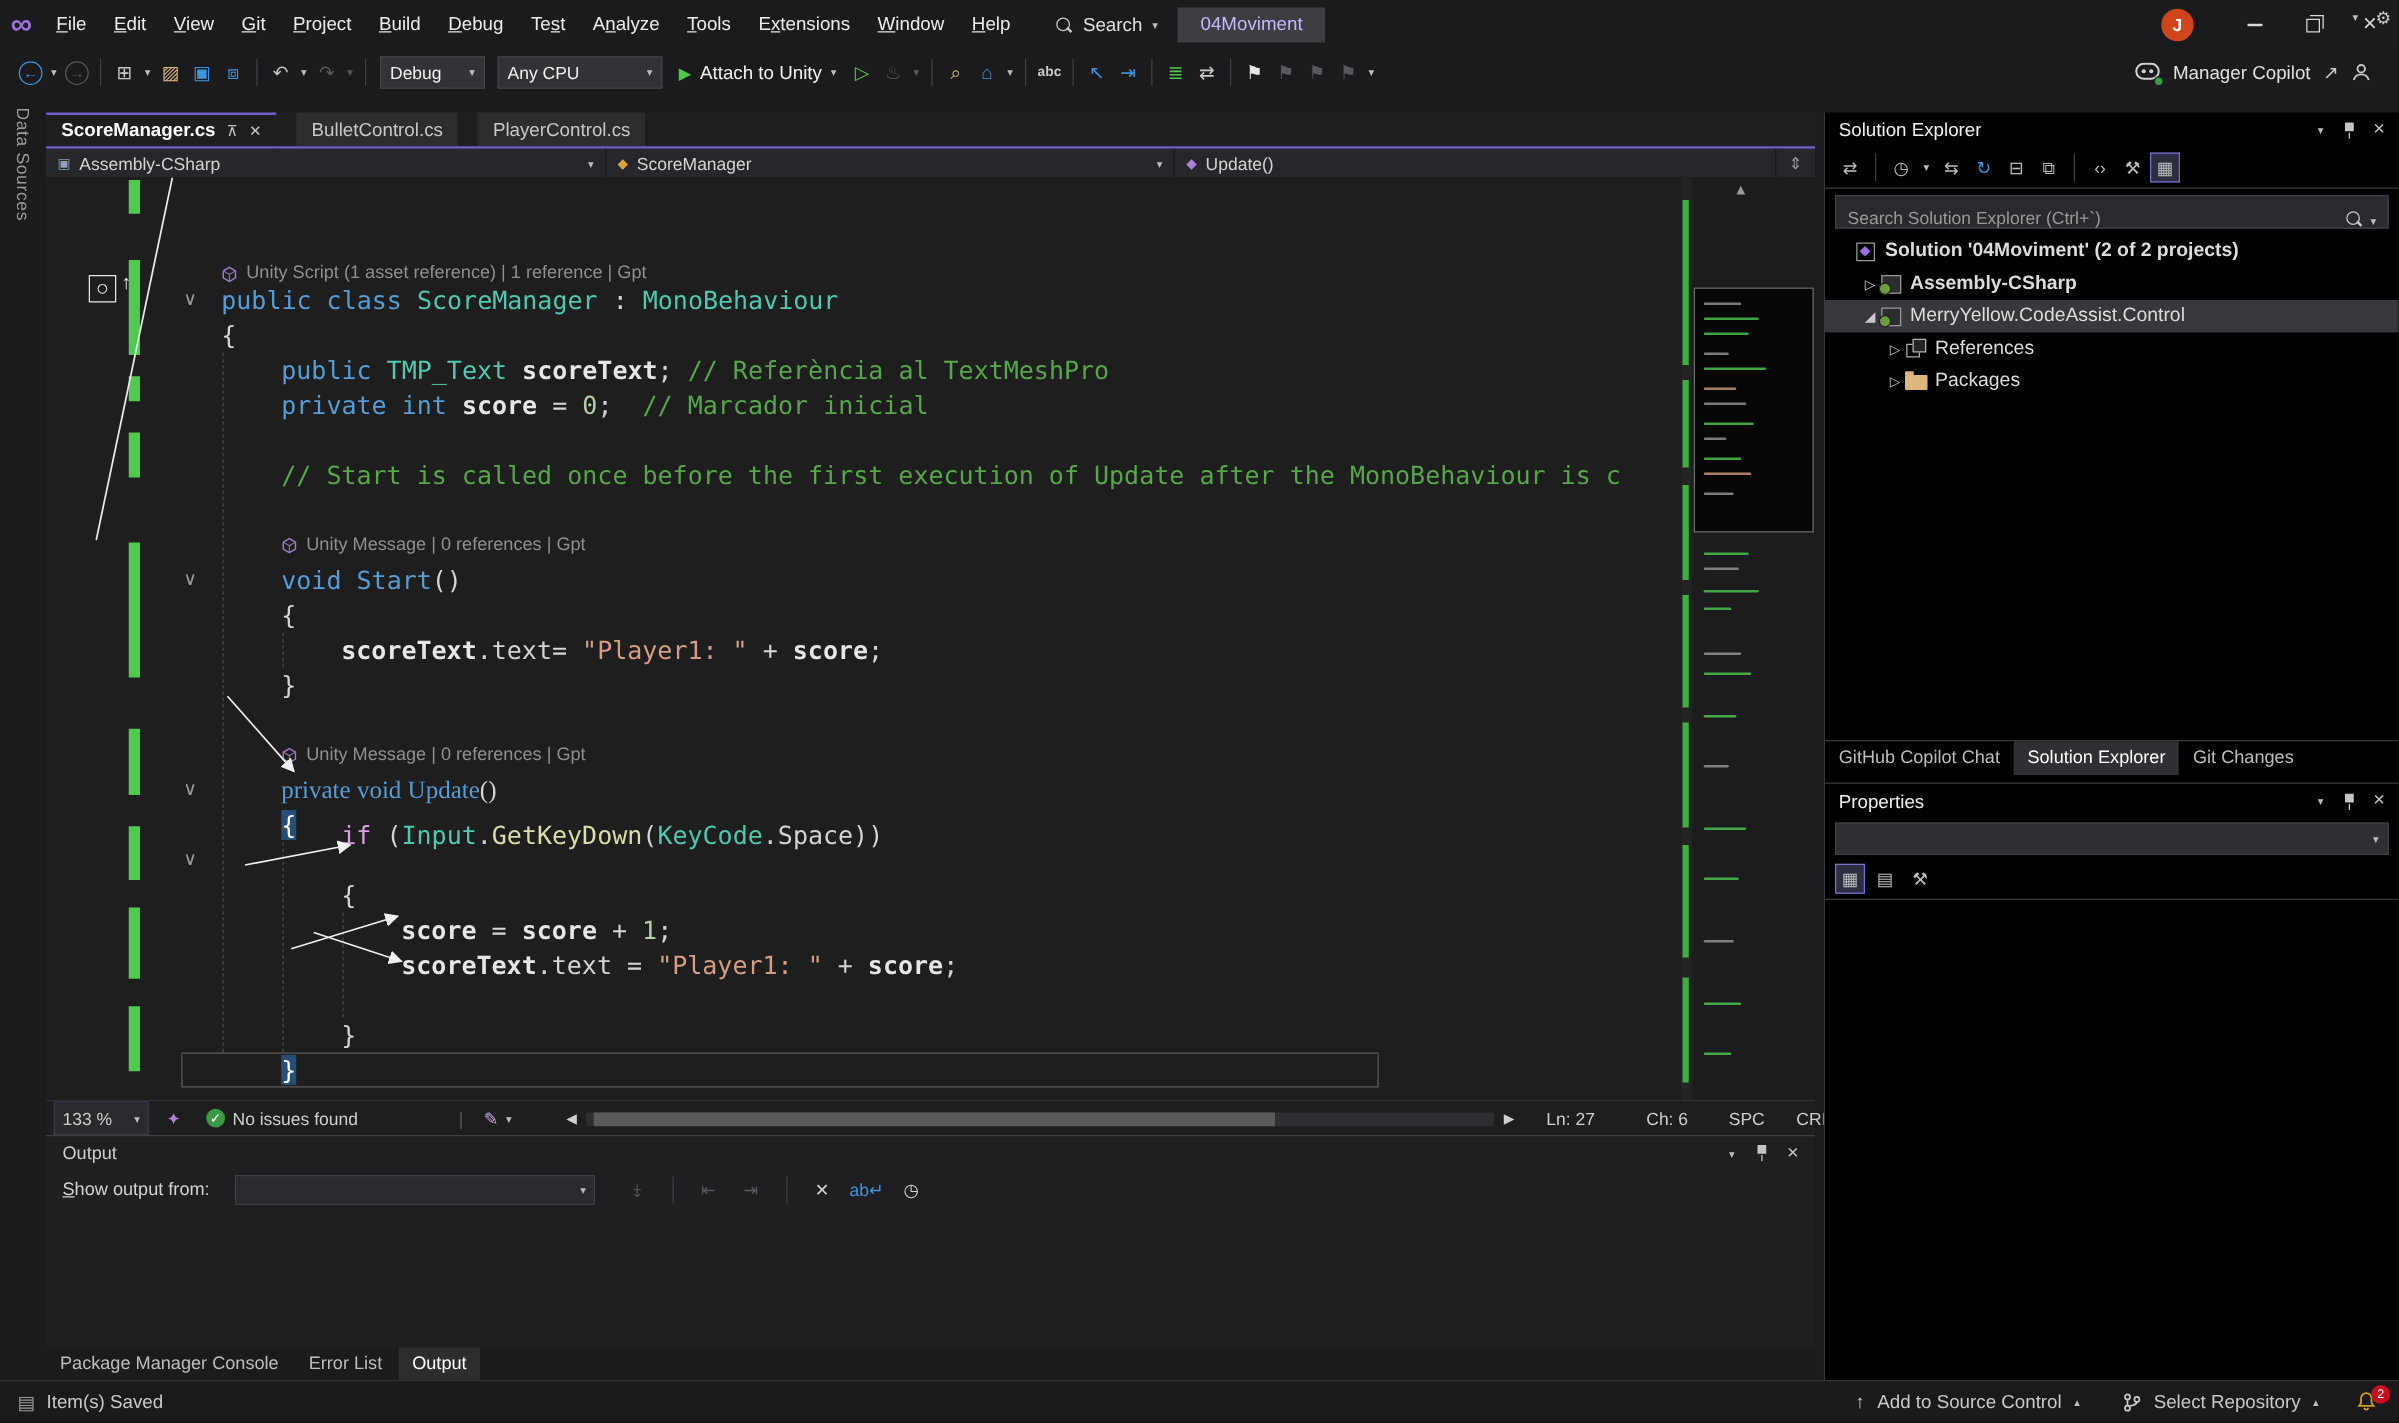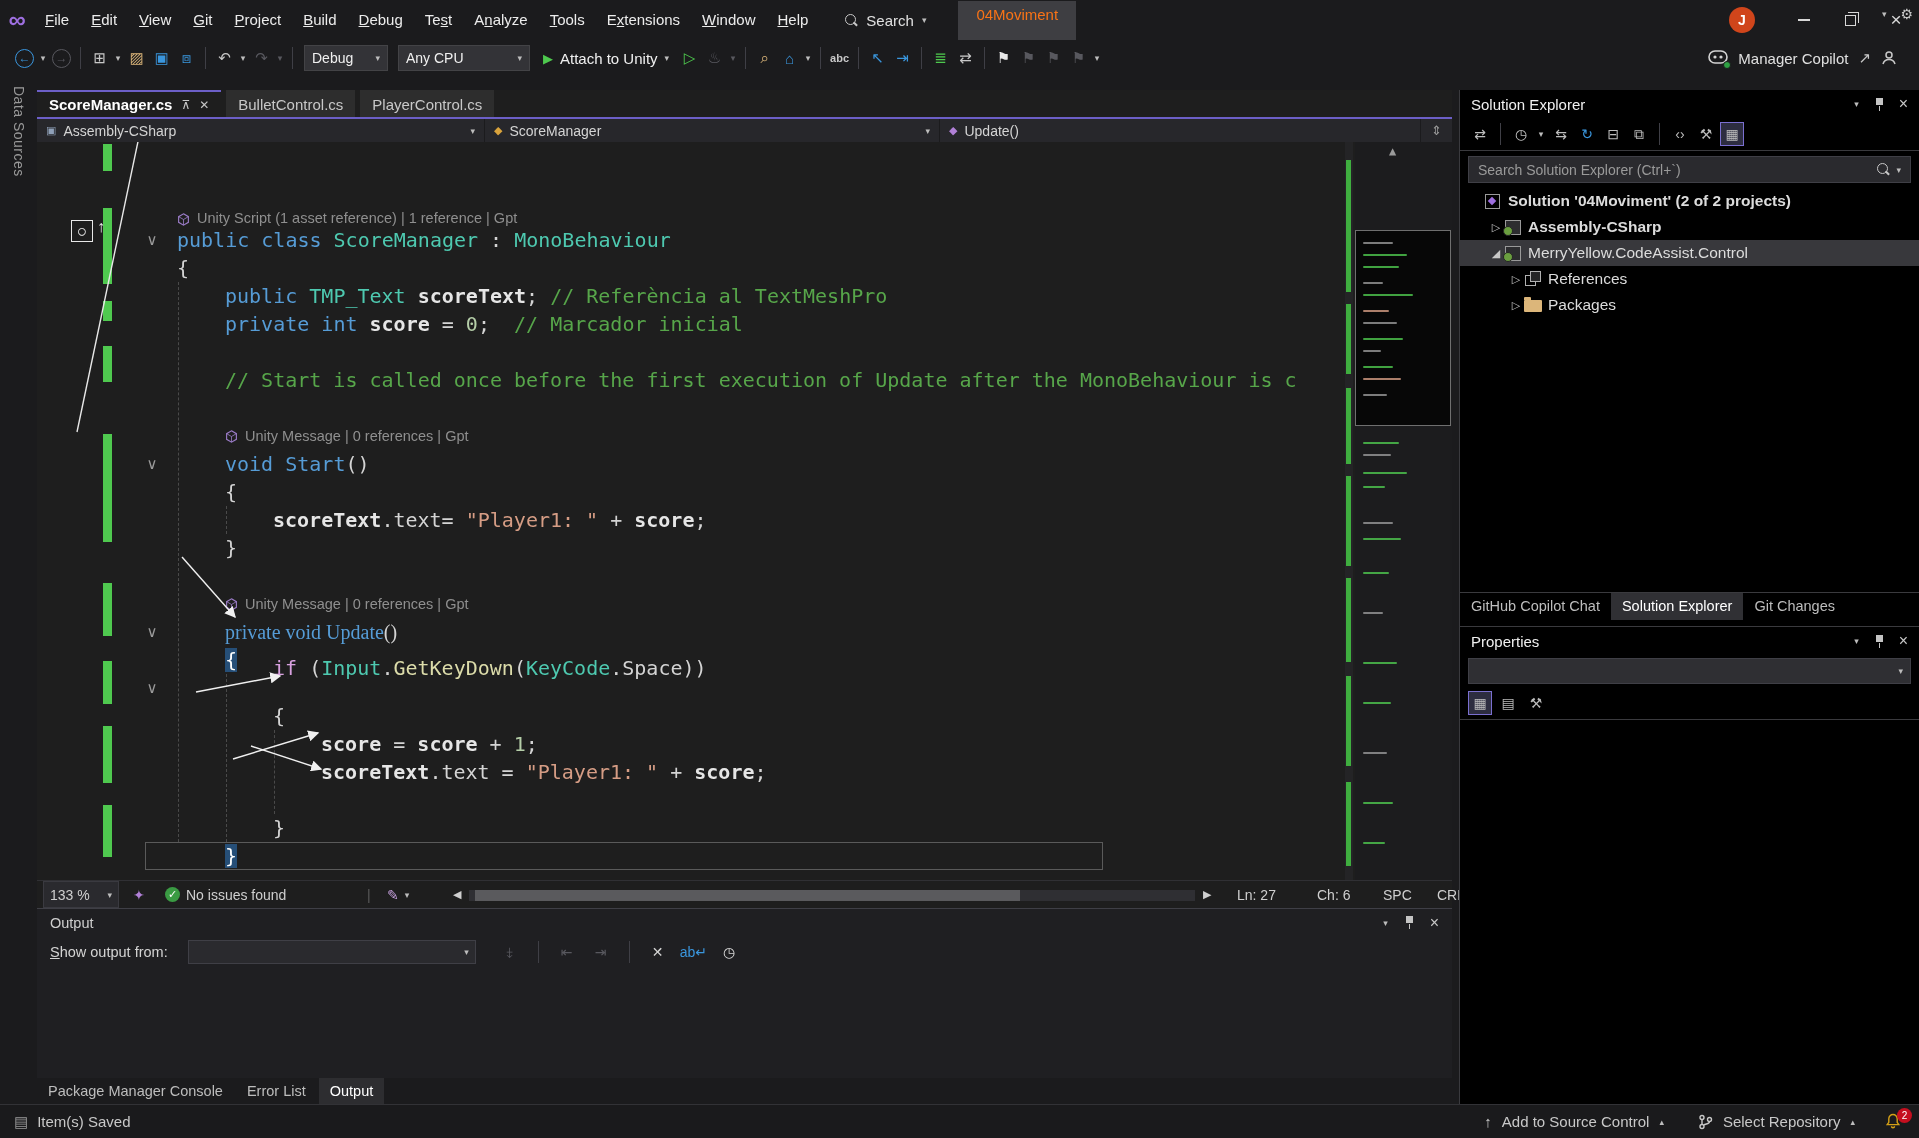--- a/index.html
+++ b/index.html
@@ -10,21 +10,21 @@
 
 .titlebar{position:absolute;top:0;left:0;right:0;height:40px;display:flex;align-items:center;background:#1b1b1d}
 .vslogo{width:34px;text-align:center;font-size:24px;font-style:italic;color:#9e6fe0;font-weight:bold;line-height:40px}
 .menus{display:flex;align-items:center}
 .menu-item{padding:0 11px;font-size:15px;color:#ececec;height:28px;line-height:28px;cursor:default}
 .tb-search{display:flex;align-items:center;gap:8px;margin-left:26px;font-size:15px;color:#e0e0e0}
 .mag{position:relative;width:13px;height:13px;display:inline-block}
 .mag::before{content:"";position:absolute;left:0;top:0;width:9px;height:9px;border:1.6px solid #c8c8c8;border-radius:50%}
 .mag::after{content:"";position:absolute;left:8px;top:9px;width:5px;height:1.6px;background:#c8c8c8;transform:rotate(45deg)}
 .caret{font-size:9px;color:#bdbdbd}
-.win-title{margin-left:32px;background:#3e3e42;color:#f97316;font-size:15px;height:39px;line-height:28px;padding:0 18px}
+.win-title{margin-left:16px;background:#3e3e42;color:#c4b5fd;font-size:15px;height:28px;line-height:28px;padding:0 18px}
 .tb-right{margin-left:auto;display:flex;align-items:center;height:40px}
 .avatar{width:26px;height:26px;border-radius:50%;color:#fff;font-size:14px;font-weight:bold;
         display:flex;align-items:center;justify-content:center;margin-right:26px}
 .winbtn{width:46px;height:40px;display:flex;align-items:center;justify-content:center;color:#d8d8d8;font-size:15px}
 .minbar{width:12px;height:1.6px;background:#d8d8d8}
 .restore{width:11px;height:11px;border:1.4px solid #d8d8d8;position:relative}
 .restore::before{content:"";position:absolute;left:2px;top:-4px;width:10px;height:10px;border:1.4px solid #d8d8d8;border-left:none;border-bottom:none}
 
 
 .toolbar{position:absolute;top:40px;left:0;right:0;height:36px;display:flex;align-items:center;padding-left:12px;gap:1px}
@@ -41,21 +41,21 @@
 .cop-ic{position:relative;width:20px;height:16px}
 .statusdot{position:absolute;right:-3px;bottom:-3px;width:8px;height:8px;border-radius:50%;background:#2ea043;border:1.5px solid #1b1b1d}
 
 
 .leftstrip{position:absolute;top:76px;left:0;width:37px;bottom:34px}
 .leftstrip span{writing-mode:vertical-rl;display:block;margin:10px auto 0;font-size:14px;color:#9a9a9a;letter-spacing:.5px}
 
 
 .tabstrip{position:absolute;top:90px;left:37px;width:1415px;height:27px;display:flex;background:#1e1e1e}
 .tab{background:#2d2d2d;color:#c8c8c8;font-size:15px;display:flex;align-items:center;gap:9px;
-     padding:0 12px;margin-right:5px;border-top:2px solid transparent;cursor:default}
+     padding:0 12px;margin-right:16px;border-top:2px solid transparent;cursor:default}
 .tab.active{background:#1e1e1e;color:#fff;font-weight:bold;border-top-color:#6c5fc7}
 .tab .ticon{font-size:12px;font-weight:normal;color:#c8c8c8}
 .tabstrip-right{position:absolute;right:6px;top:0;height:27px;display:flex;align-items:center;gap:14px;color:#c8c8c8}
 .accent{position:absolute;top:117px;left:37px;width:1415px;height:2px;background:#6c5fc7}
 
 .breadcrumb{position:absolute;top:119px;left:37px;width:1415px;height:23px;background:#27272b;display:flex;font-size:14px;color:#d4d4d4}
 .bc-sec{display:flex;align-items:center;gap:7px;padding:0 9px;border-right:1px solid #1b1b1d}
 .bc-grow{display:flex;justify-content:space-between}
 .bc-ic{font-size:11px}
 .split-handle{margin-left:auto;padding:0 10px;display:flex;align-items:center;color:#9a9a9a;border-left:1px solid #1b1b1d;font-size:13px}
@@ -111,21 +111,21 @@
 .ptab.active{color:#fff;background:#2d2d30}
 
 
 .right{position:absolute;top:90px;left:1459px;width:460px;height:1014px;background:#000000;border-left:1px solid #3a3a3e}
 .rp-title{height:28px;display:flex;align-items:center;padding:0 11px;font-size:15px;color:#f0f0f0}
 .rp-title .ticons{margin-left:auto;display:flex;align-items:center;gap:15px}
 .sx-toolbar{height:33px;display:flex;align-items:center;gap:2px;padding:0 8px;border-bottom:1px solid #3a3a3e}
 .sxi{min-width:24px;height:24px;display:flex;align-items:center;justify-content:center;font-size:14px;color:#bdbdbd}
 .sxi.blue{color:#3a96dd}
 .sxi.boxed{border:1px solid #7a6fd0;background:#2d2d40}
-.sx-search{margin:5px 8px;height:27px;background:#2a2a2e;border:1px solid #3f3f46;display:flex;align-items:center;
+.sx-search{margin:5px 8px;height:27px;background:#2a2a2e;border:1px solid #3f3f46;display:flex;align-items:flex-end;
            padding:0 9px;color:#9a9a9a;font-size:14px}
 .sx-search .mag{margin-left:auto}
 .tree{margin-top:3px}
 .trow{height:26px;display:flex;align-items:center;font-size:15.5px;color:#dcdcdc;white-space:nowrap}
 .trow.sel{background:#38383c}
 .trow b{font-weight:bold}
 .tarrow{width:16px;text-align:center;font-size:11px;color:#c8c8c8;flex:none}
 .ticn{width:18px;height:16px;margin-right:6px;flex:none;position:relative}
 
 .i-solution::before{content:"";position:absolute;left:1px;top:1px;width:13px;height:13px;border:1.5px solid #9a9a9a}

